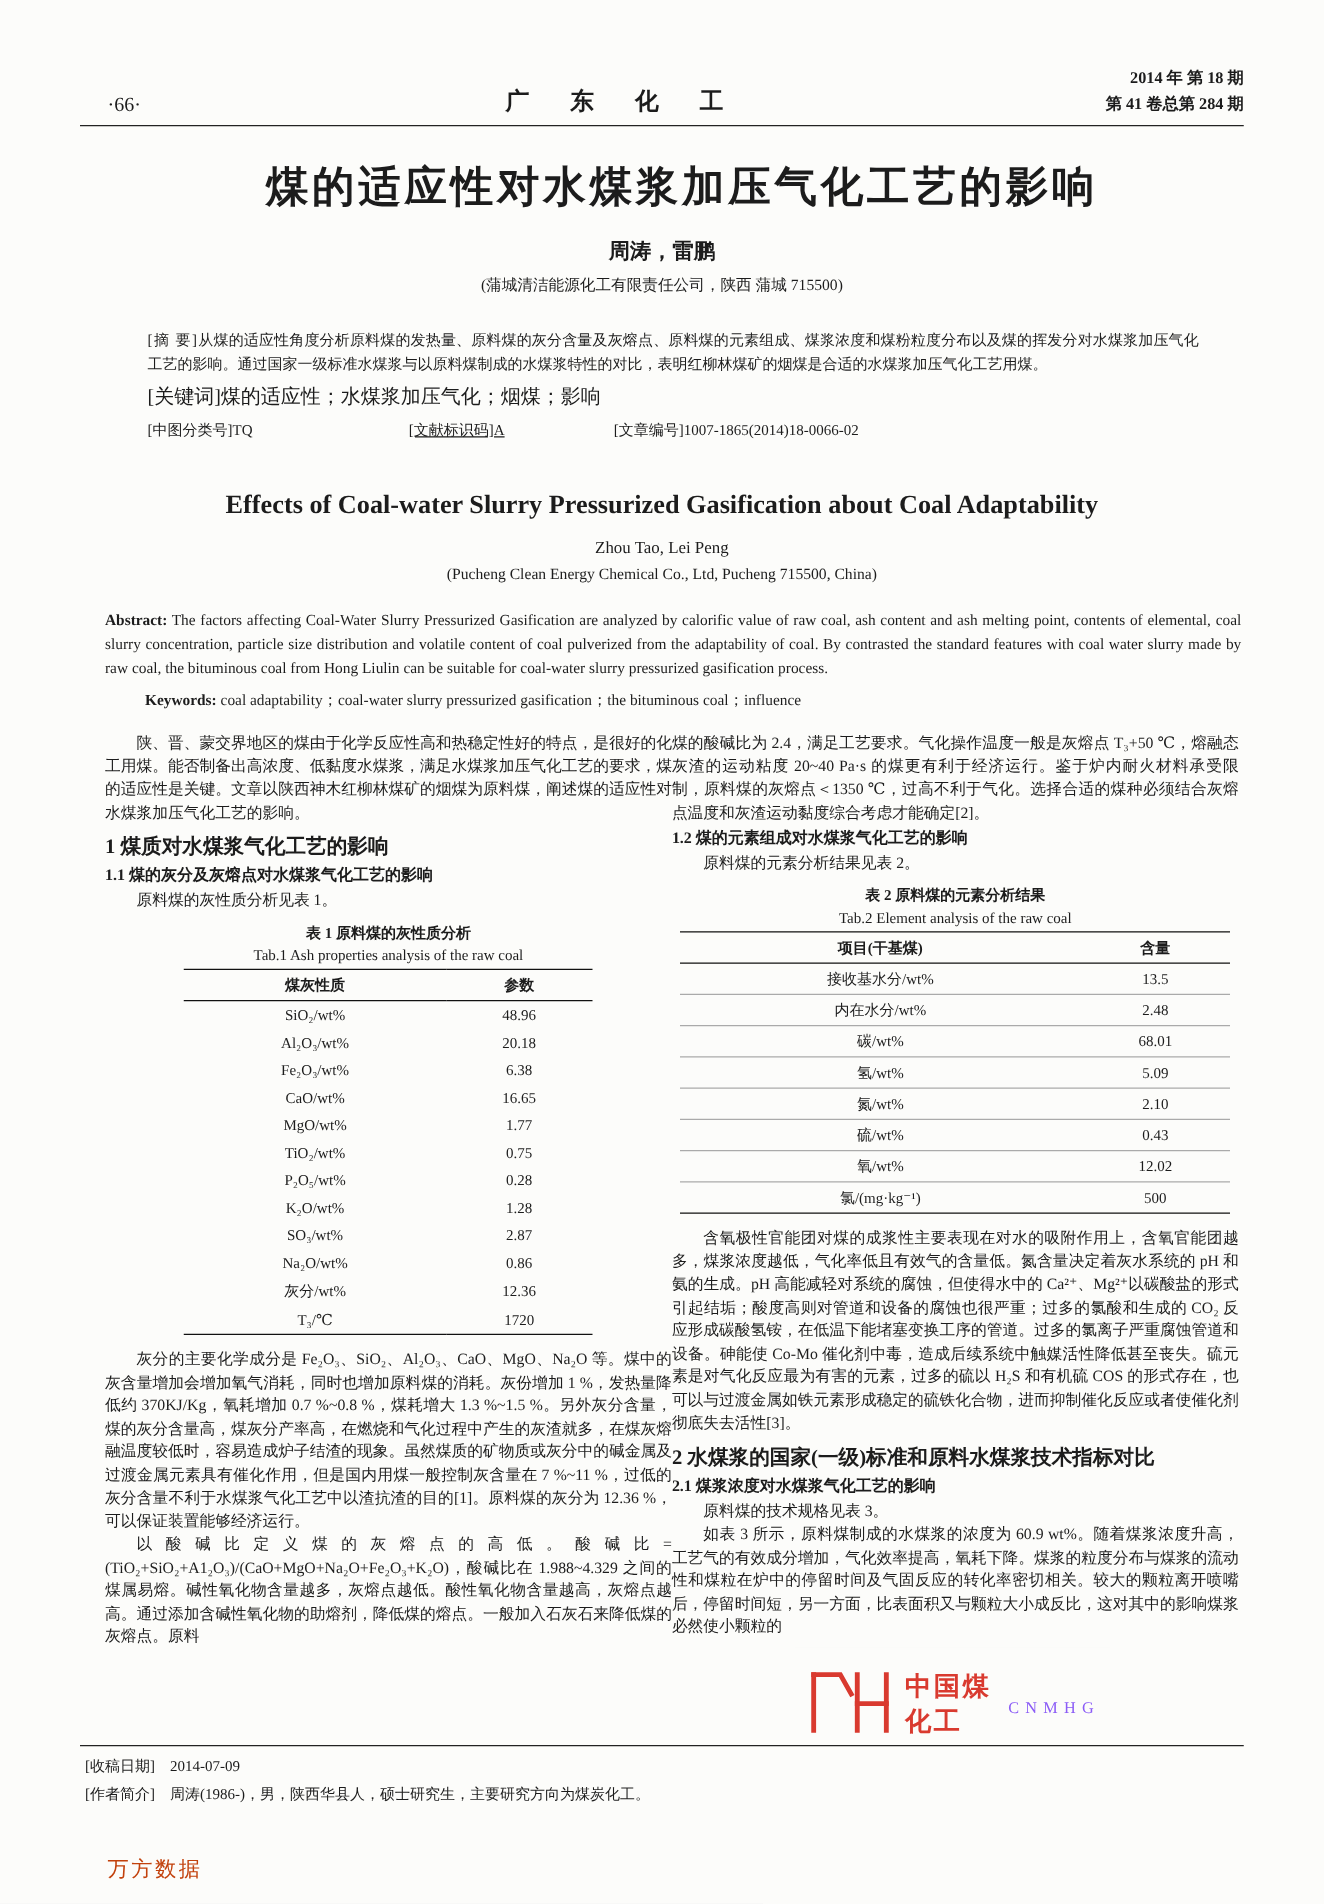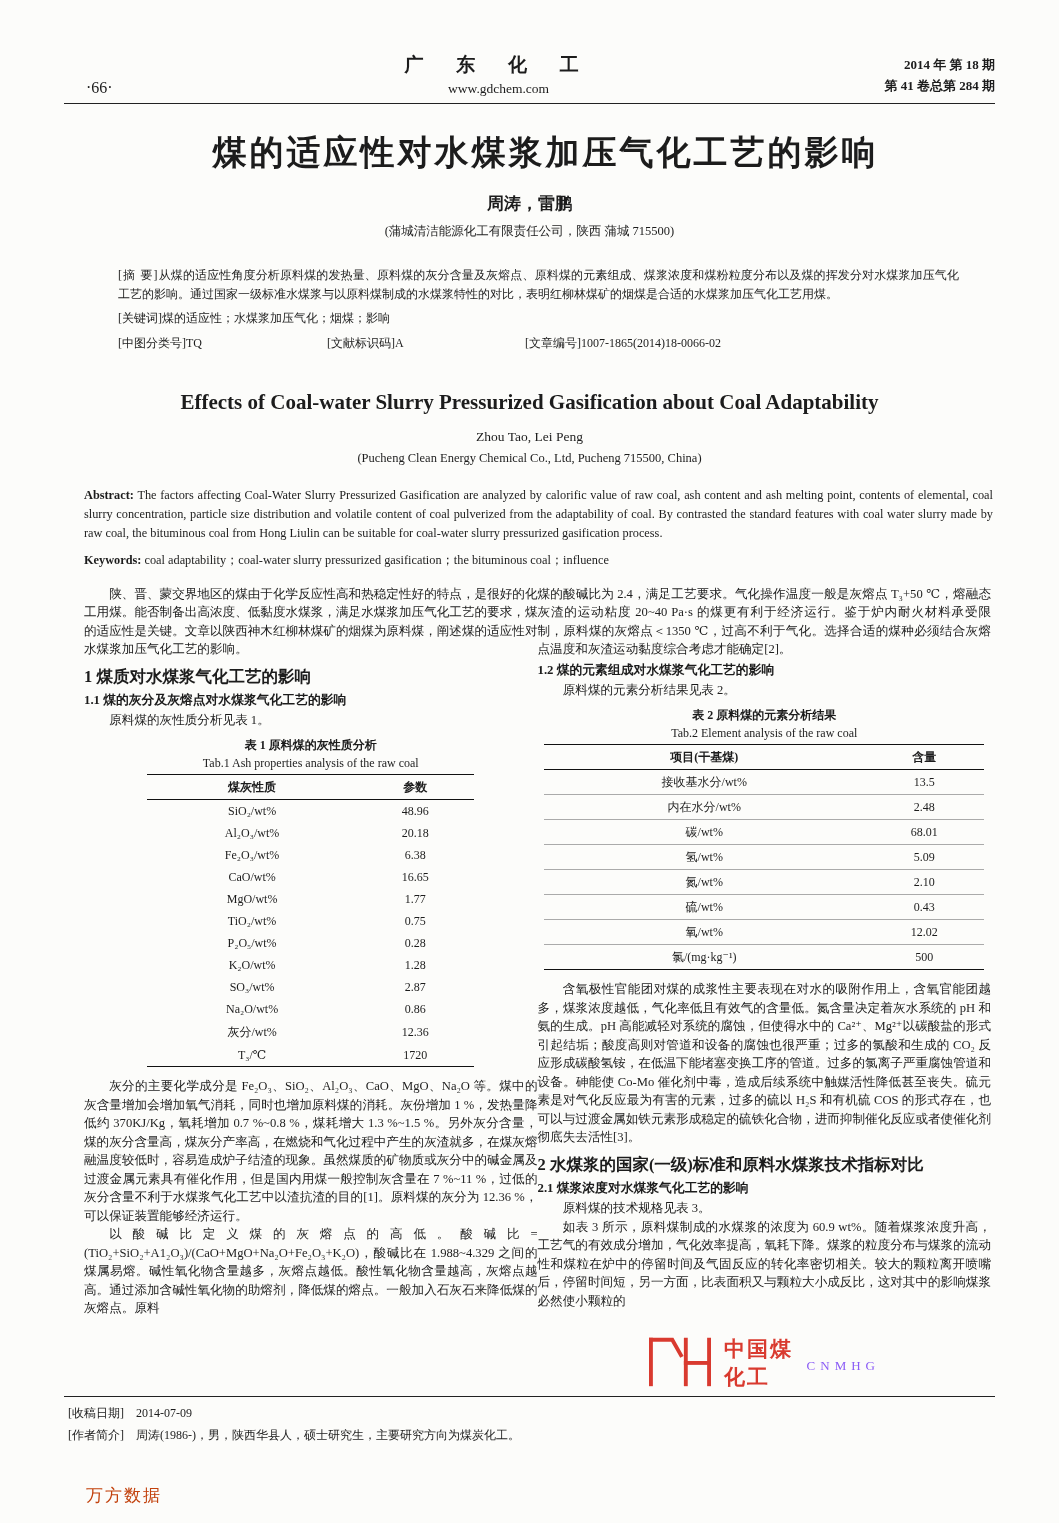--- a/index.html
+++ b/index.html
@@ -16,32 +16,32 @@
   .jissue { text-align:right; font-size:13px; font-weight:bold; line-height:1.6; }
 
   
   .title-cn { text-align:center; font-size:34px; font-weight:bold; letter-spacing:3px; margin-top:26px;padding-left:32px; }
   .authors-cn { text-align:center; font-size:17px; font-weight:bold; margin-top:16px; }
   .affil-cn { text-align:center; font-size:12.5px; margin-top:8px; }
 
   
   .abs-cn { margin:26px 100px 0 118px; font-size:12px; line-height:1.6; text-align:justify; }
   .abs-cn .lbl { letter-spacing:1px; }
-  .kw-cn { margin:6px 100px 0 118px; font-size:12px; }
+  .kw-cn { margin:6px 100px 0 118px; font-size:16px; }
   .meta-row { display:flex; margin:8px 100px 0 118px; font-size:12px; }
   .meta-row span:nth-child(1){ width:209px; }
-  .meta-row span:nth-child(2){ width:198px; }
+  .meta-row span:nth-child(2){ width:164px;text-decoration:underline; }
 
   
   .title-en { text-align:center; font-size:21px; font-weight:bold; margin-top:38px; }
   .authors-en { text-align:center; font-size:13.5px; margin-top:14px; }
   .affil-en { text-align:center; font-size:12.5px; margin-top:6px;font-family:Liberation Serif, serif; }
   .abs-en { margin:20px 66px 0 84px; font-size:12.3px; line-height:1.55; text-align:justify; }
   .abs-en b { font-weight:bold; }
-  .kw-en { margin:8px 66px 0 84px; font-size:12.3px; }
+  .kw-en { margin:8px 66px 0 116px; font-size:12.3px; }
 
   
   .columns { display:flex; margin:16px 68px 0 84px; }
   .col { flex:1; min-width:0; }
   .para { font-size:12.6px; line-height:1.47; text-align:justify; }
   .indent { text-indent:2em; }
   .sec-h { font-size:16.5px; font-weight:bold; margin:7px 0 4px; }
   .sub-h { font-size:12.8px; margin:3px 0 2px; }
   .lead { font-size:12.6px; line-height:1.5; text-indent:2em; }
 
@@ -72,21 +72,20 @@
 </style>
 </head>
 <body>
 
 <div class="page">
 
   <div class="jheader">
     <div class="page-num">·66·</div>
     <div class="jcenter">
       <div class="jname">广 东 化 工</div>
-      <div class="jurl">www.gdchem.com</div>
     </div>
     <div class="jissue">
       <div>2014 年 第 18 期</div>
       <div>第 41 卷总第 284 期</div>
     </div>
   </div>
 
   <h1 class="title-cn">煤的适应性对水煤浆加压气化工艺的影响</h1>
   <div class="authors-cn">周涛，雷鹏</div>
   <div class="affil-cn">(蒲城清洁能源化工有限责任公司，陕西 蒲城 715500)</div>

